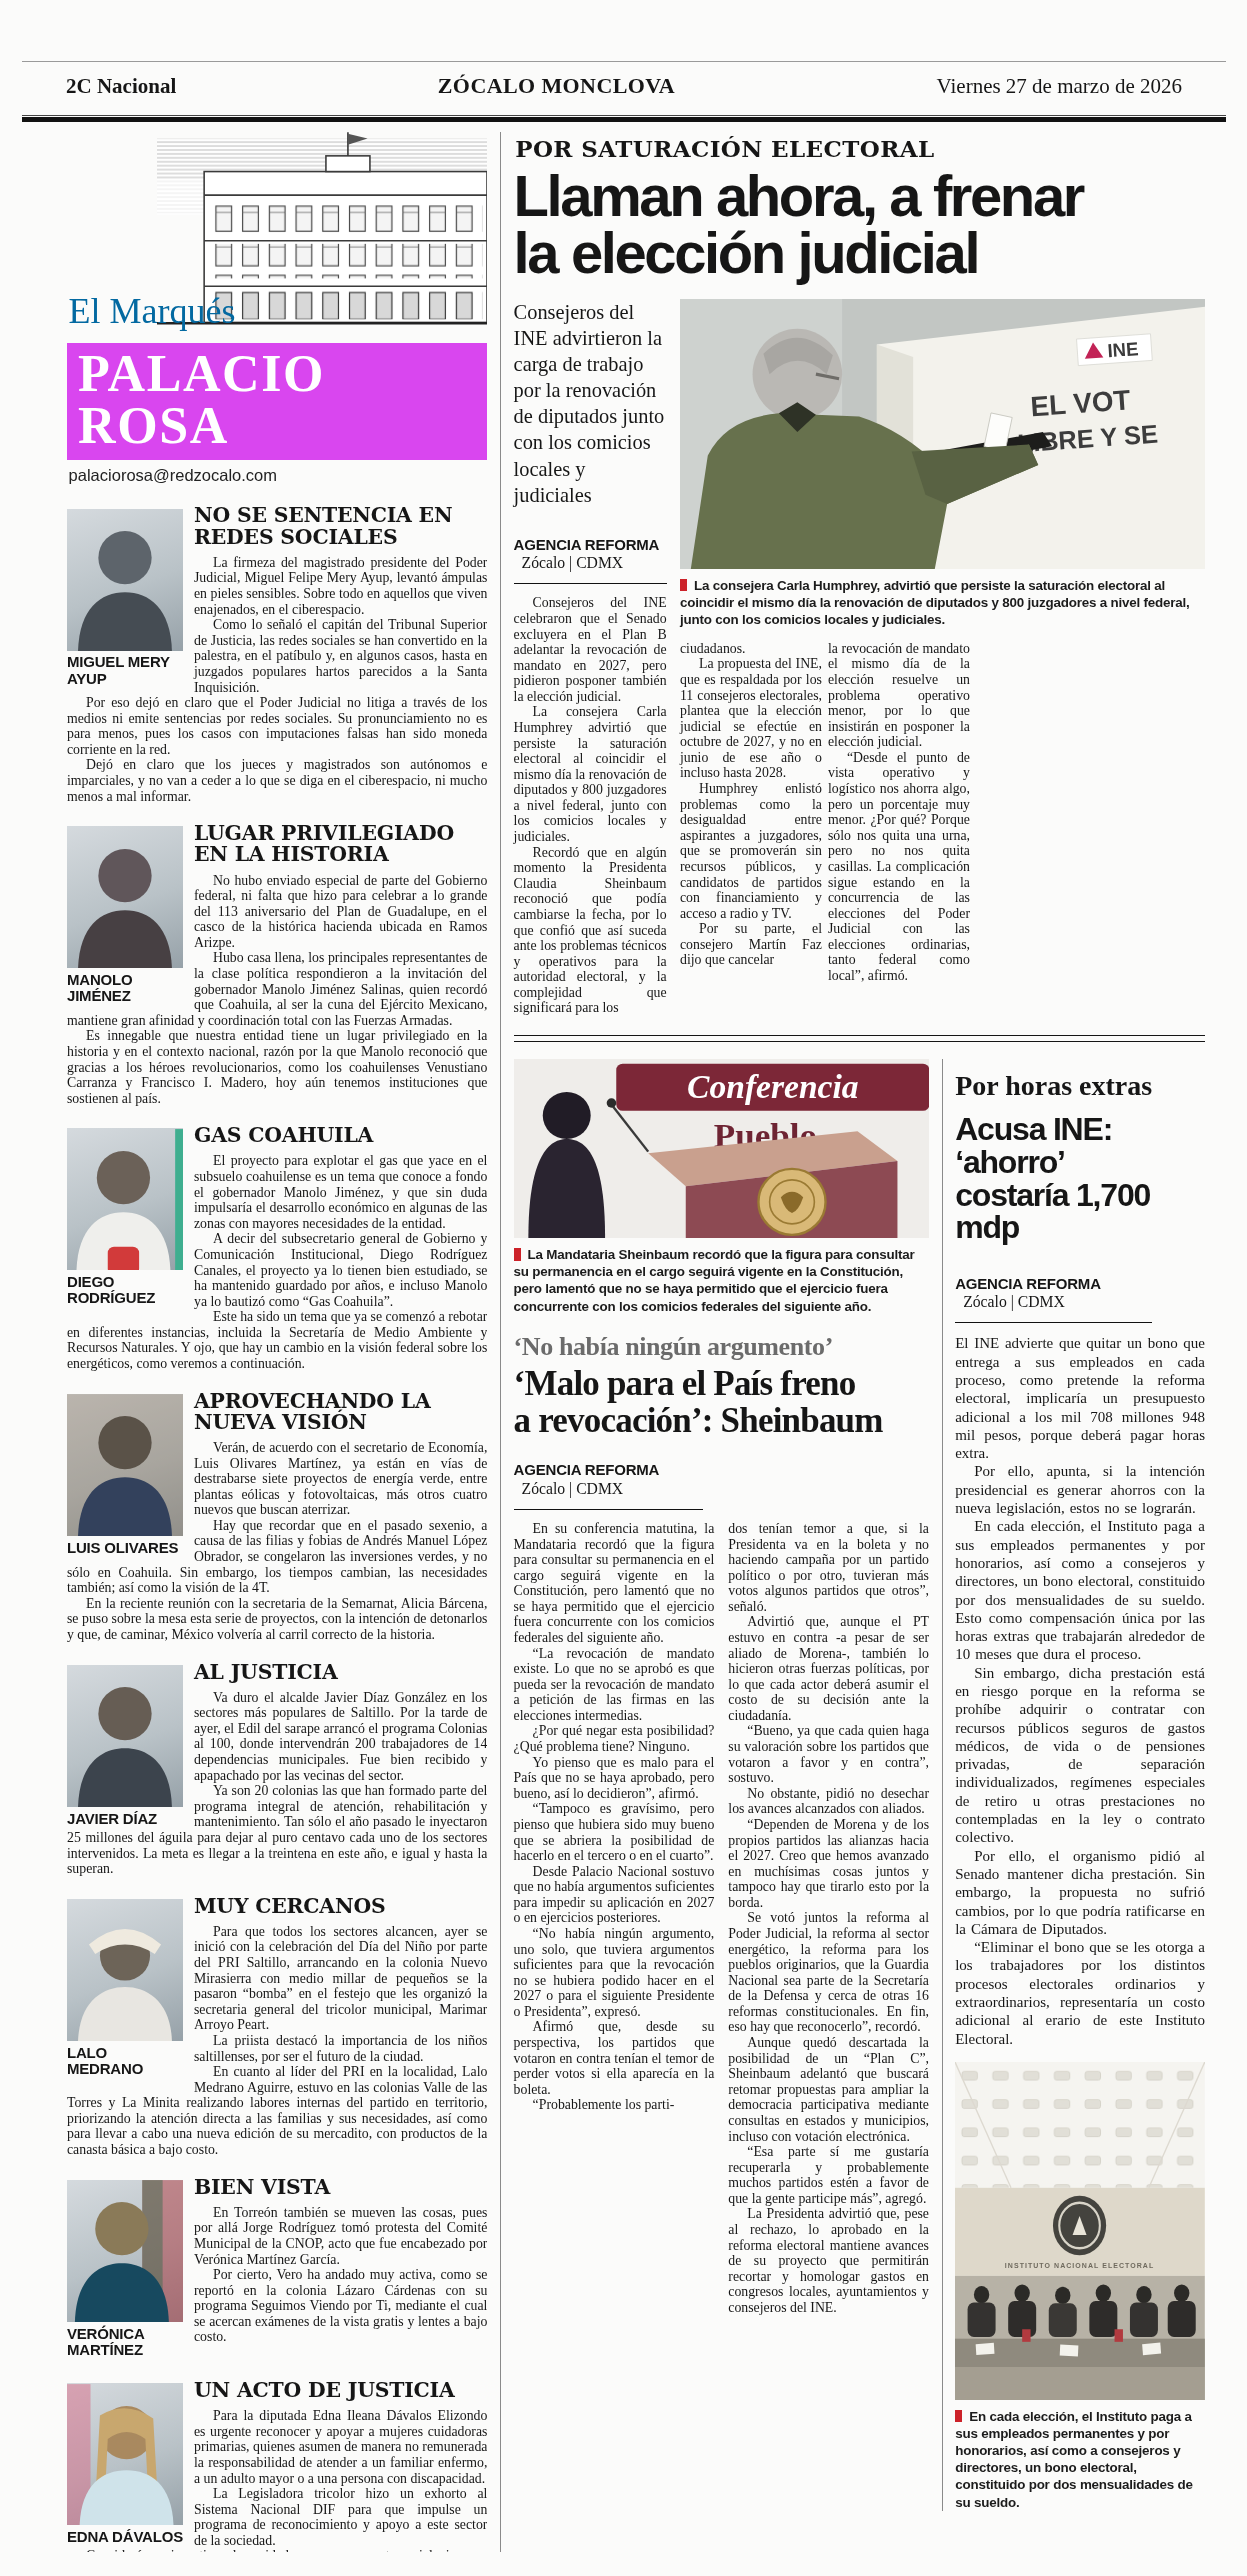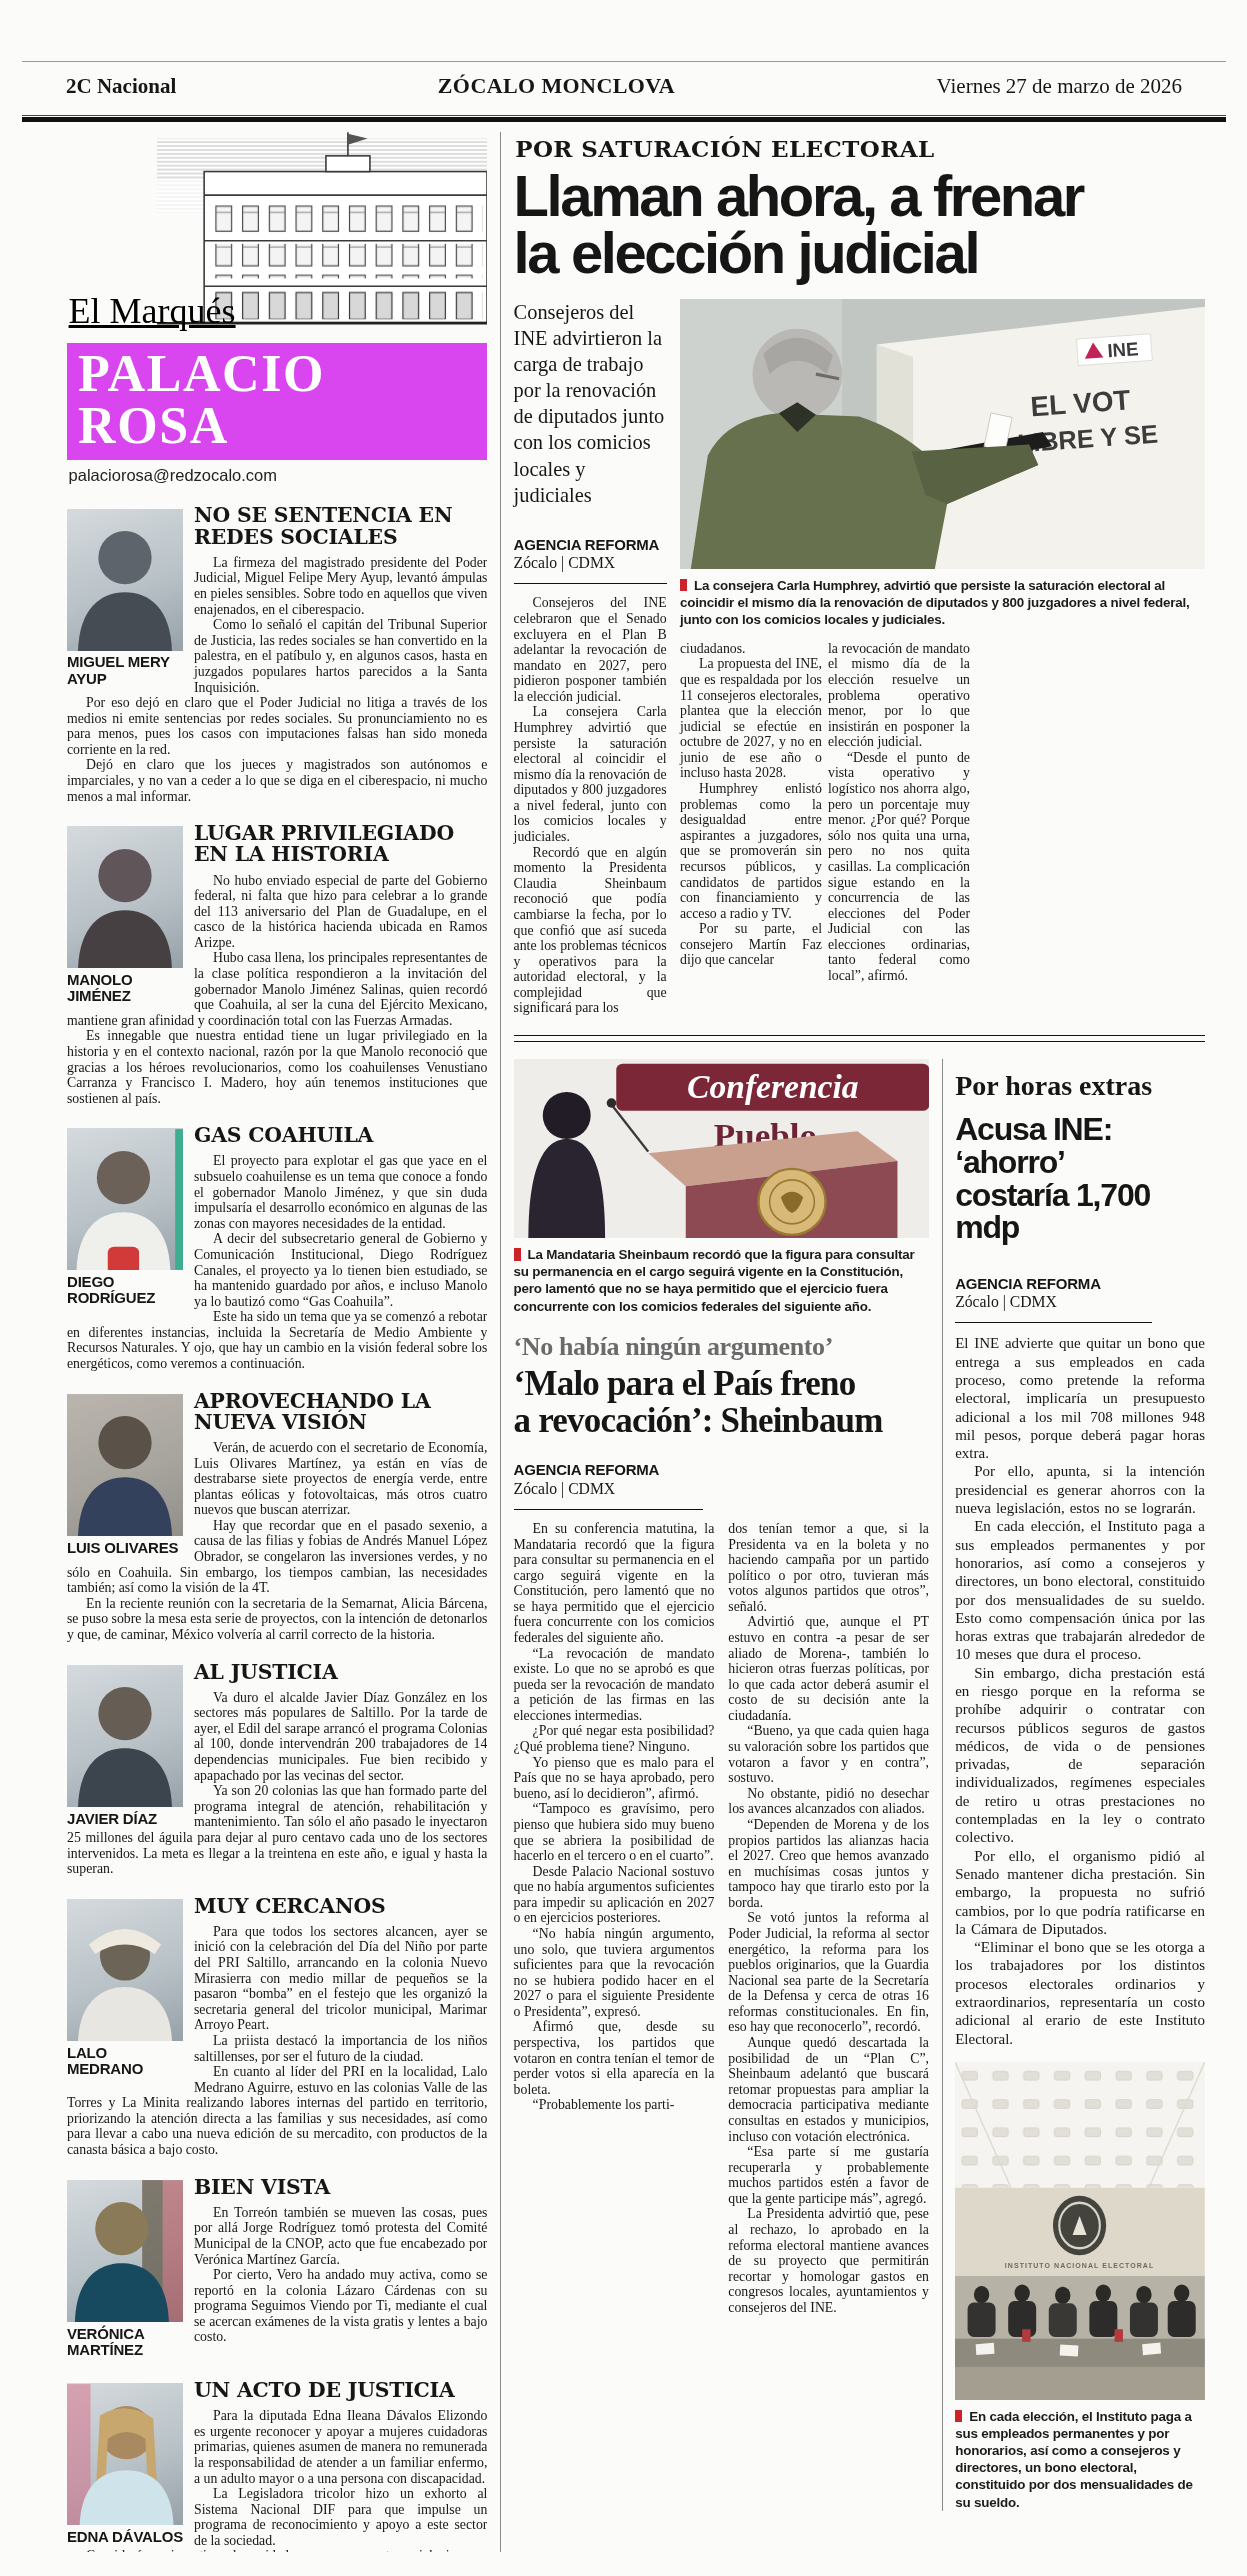--- a/index.html
+++ b/index.html
@@ -16,21 +16,21 @@
   .rule-thick { position:absolute; top:117px; left:22px; right:22px; height:4.7px; background:#121212; }
 
   
   .content { position:absolute; top:132px; left:67px; right:43px; bottom:23.6px; display:flex; overflow:hidden; }
   .left-col { width:434px; flex:none; padding-right:12.6px; border-right:0.8px solid #8a8a8a; }
   .right-region { flex:1; padding-left:12.6px; }
 
   
   .masthead-art { position:relative; height:211px; }
   .masthead-art svg { position:absolute; right:0; top:0; }
-  .el-marques { position:absolute; left:1.6px; bottom:11px; font:400 36px "Liberation Serif", serif; color:#000000;text-decoration:underline; }
+  .el-marques { position:absolute; left:1.6px; bottom:11px; font:400 36px "Liberation Serif", serif; color:#0369a1; }
   .banner { background:#d946ef; color:#fff; font:700 52px "Liberation Serif", serif;
     letter-spacing:1.6px; padding:4.7px 11px 7.9px 11px; line-height:1; }
   .email { font:400 16.5px "Liberation Sans", sans-serif; color:#222; padding:6.3px 0 1.6px 1.6px; }
   .pr-section { margin-top:19px; overflow:hidden; }
   .pr-section::after { content:""; display:block; clear:both; }
   .headshot-block { float:left; width:116px; margin:3.1px 11px 3.1px 0; }
   .headshot { width:116px; height:142px; background:linear-gradient(160deg,#d5dade 0%,#b9c2c7 55%,#96a1a8 100%); position:relative; overflow:hidden; }
   .headshot svg { position:absolute; bottom:-4.7px; left:0; }
   .headshot-name { font:700 15px "Liberation Sans", sans-serif; line-height:1.08; letter-spacing:-0.2px; margin-top:3.9px; text-transform:uppercase; }
   .pr-heading { font:700 20.4px "DejaVu Serif", serif; line-height:1.04; letter-spacing:-0.2px; margin-bottom:7px; }
@@ -40,21 +40,21 @@
 
   
   .ma-kicker { font:700 23px "DejaVu Serif", serif; letter-spacing:0.4px; margin:3.1px 0 4.7px 1.6px; }
   .ma-headline { font:700 58px "Liberation Sans", sans-serif; letter-spacing:-2.4px; line-height:.99;
     white-space:pre-line; margin-bottom:17.3px; }
   .ma-row { display:flex; gap:13.4px; }
   .ma-col1 { width:153px; flex:none; }
   .deck { font:400 20.4px "Liberation Serif", serif; line-height:1.28; margin-bottom:28px; }
   .byline-block { border-bottom:1.6px solid #111; padding-bottom:11px; margin-bottom:11px; }
   .byline { font:700 15px "Liberation Sans", sans-serif; letter-spacing:-0.2px; }
-  .dateline { font:400 15.7px "Liberation Serif", serif; margin-top:1.6px; }
+  .dateline { font:400 15.7px "Liberation Serif", serif; margin-top:1.6px;margin-left:8px; }
   .ma-right { flex:1; }
   .photo-voting { height:270px; }
   .photo-voting svg, .photo-sheinbaum svg, .photo-ine svg { display:block; width:100%; height:100%; }
   .caption { margin-top:7.9px; font:700 13.4px "Liberation Sans", sans-serif; line-height:1.28; letter-spacing:-0.2px; color:#1c1c1c; }
   .caption .bullet { display:inline-block; width:7px; height:12.6px; background:#cc2229; margin-right:7px; vertical-align:-1.6px; }
   .ma-two { display:flex; gap:6px; margin-top:12.6px; }
   .ma-c { width:142px; flex:none; }
   .art-col p.cont, .sb-body p.cont { text-indent:0; }
 
   .double-rule { border-top:1.6px solid #151515; border-bottom:1.6px solid #151515; height:7px; margin:19px 0 17.3px 0; }

